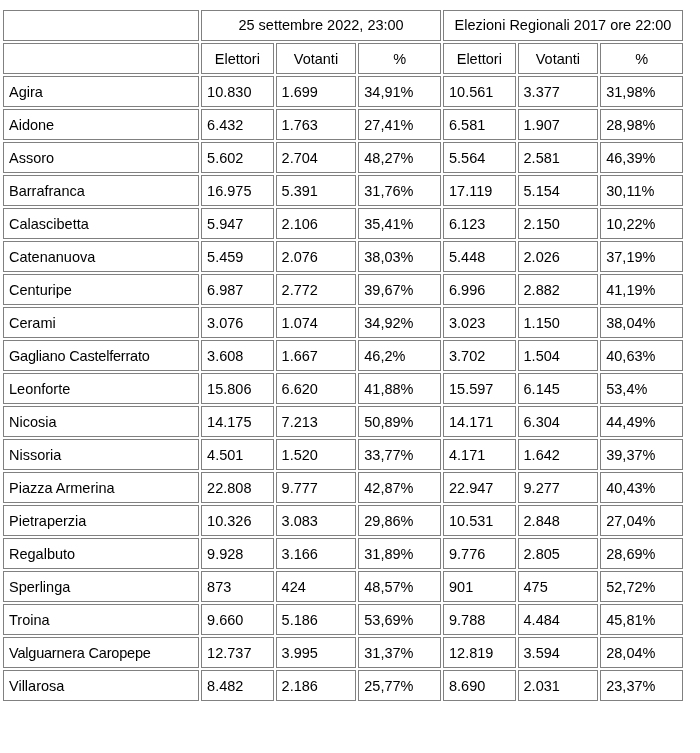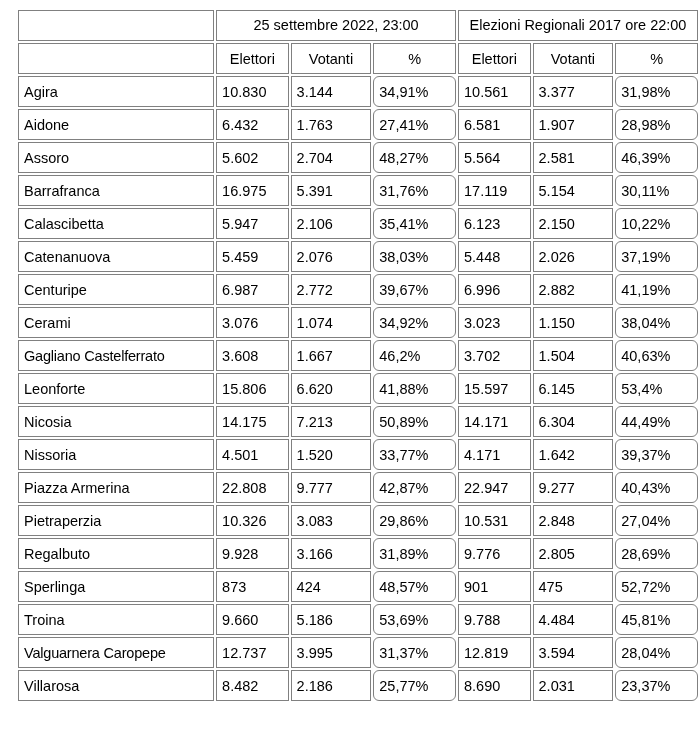--- a/index.html
+++ b/index.html
@@ -11,21 +11,21 @@
     width: 700px;
     height: 753px;
     font-family: "Liberation Sans", sans-serif;
     color: #000000;
   }
   .page {
     position: relative;
     width: 700px;
     height: 753px;
     box-sizing: border-box;
-    padding: 8px 10px 8px 16px;
+    padding: 8px 10px 8px 1px;
   }
   table.results {
     border-collapse: separate;
     border-spacing: 2px;
     width: 684px;
     table-layout: fixed;
     background: #ffffff;
   }
   table.results td, table.results th {
     border: 1px solid #808080;
@@ -65,21 +65,21 @@
     height: 29px;
     padding: 2px 4px;
     margin-top: 15px;
   }
   .sub-blank { border: 1px solid #808080; }
 
   
   .row-alt td { background: #ffffbb; }
   td.comune { text-align: left; margin-top: 36px; }
   td.num { text-align: left; }
-  td.pct { text-align: left; border-radius: 6px; }
+  td.pct { text-align: left; }
   .small-name { font-size: 13.5px; letter-spacing: -0.2px; }
 </style>
 </head>
 <body>
 
 <div class="page">
   <table class="results">
     <colgroup>
       <col class="c-comune">
       <col class="c-num">
@@ -100,21 +100,21 @@
         <td>Elettori</td>
         <td>Votanti</td>
         <td>%</td>
         <td>Elettori</td>
         <td>Votanti</td>
         <td>%</td>
       </tr>
     <tr class="row-alt">
           <td class="comune">Agira</td>
           <td class="num">10.830</td>
-          <td class="num">3.144</td>
+          <td class="num">1.699</td>
           <td class="pct">34,91%</td>
           <td class="num">10.561</td>
           <td class="num">3.377</td>
           <td class="pct">31,98%</td>
         </tr>
         <tr>
           <td class="comune">Aidone</td>
           <td class="num">6.432</td>
           <td class="num">1.763</td>
           <td class="pct">27,41%</td>

